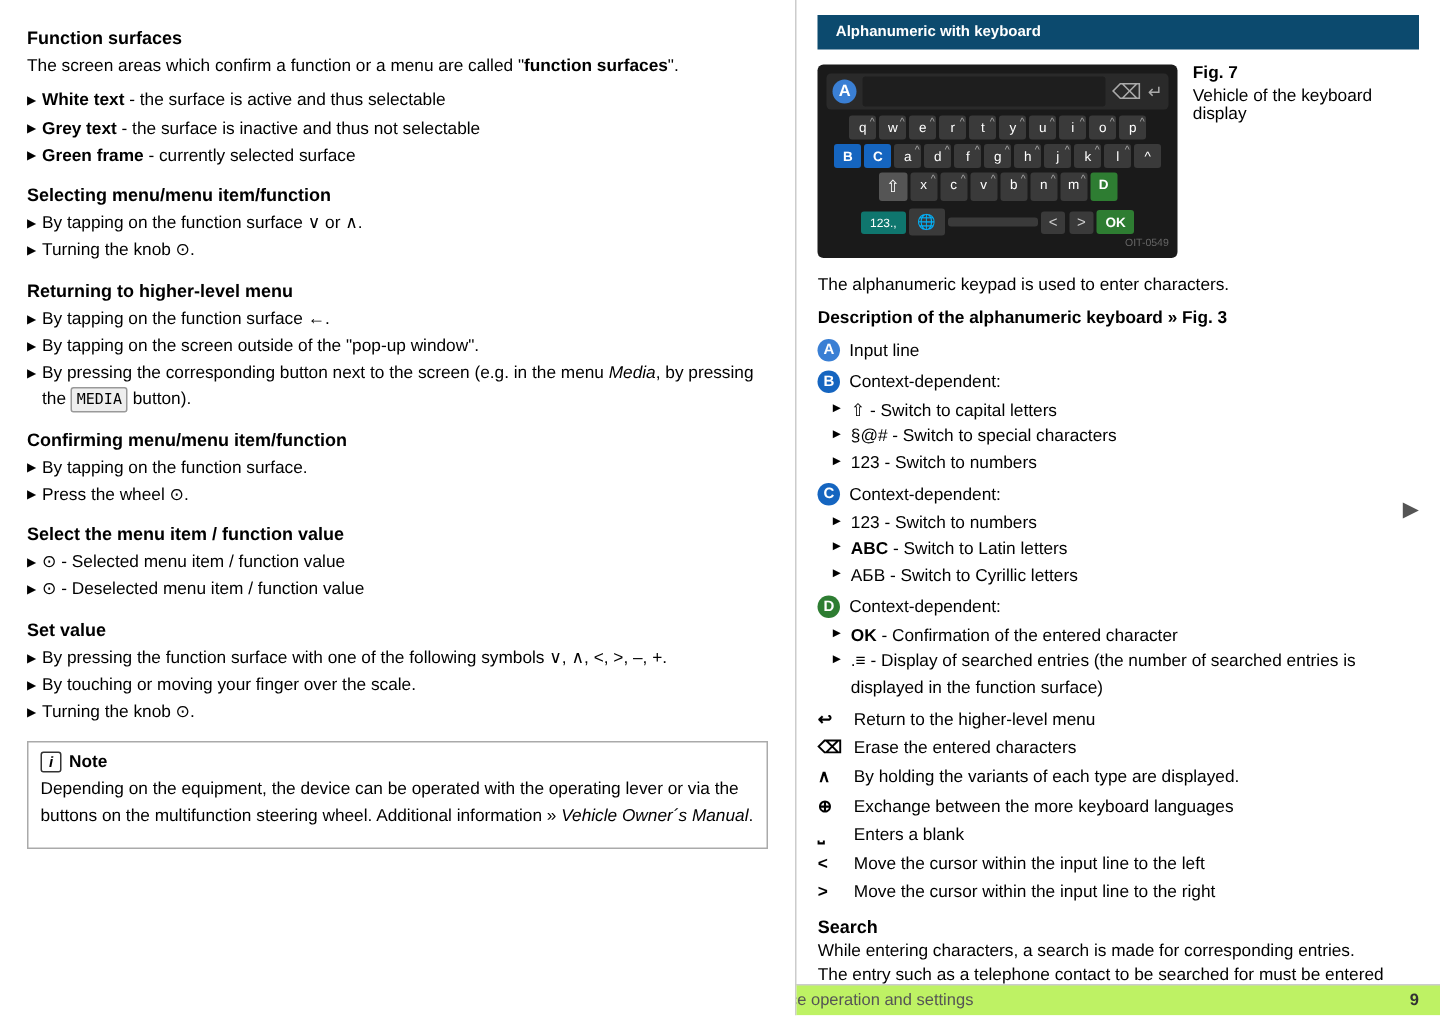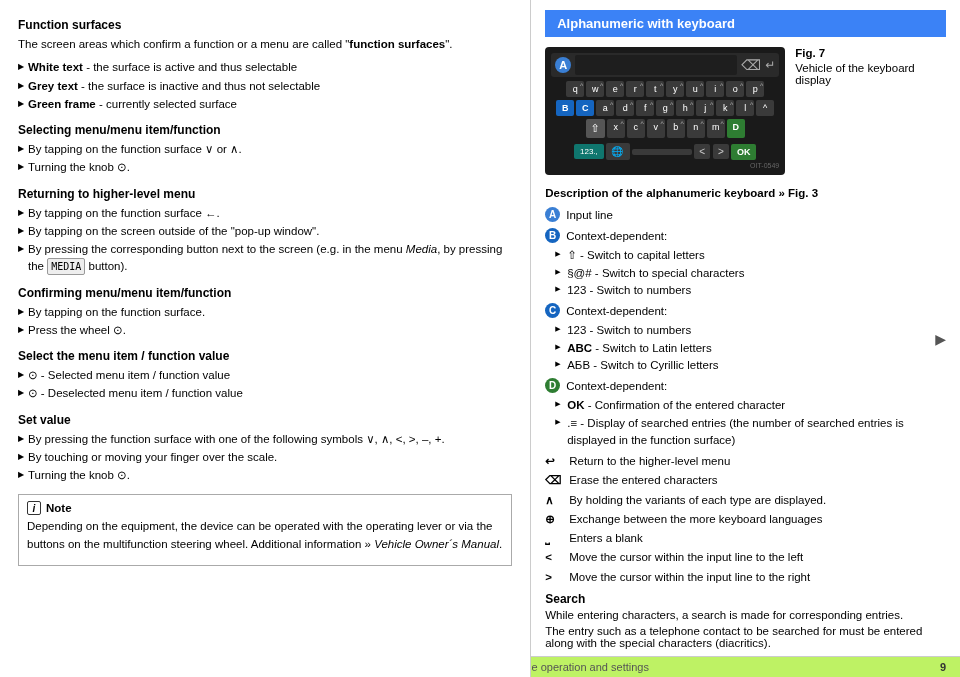--- a/index.html
+++ b/index.html
@@ -86,23 +86,23 @@
     }
 
     
     .right-col {
       width: 470px;
       padding: 10px 14px 10px 14px;
       overflow: hidden;
     }
 
     .right-header {
-      background: #3b82f6;
-      color: #fff;
-      font-size: 13px;
+      background: #0c4a6e;
+      color: #fff;
+      font-size: 10px;
       font-weight: bold;
       padding: 6px 12px;
       margin-bottom: 10px;
     }
 
     
     .keyboard-display-area {
       display: flex;
       gap: 10px;
       margin-bottom: 10px;
@@ -502,20 +502,23 @@
       </div>
       <div style="text-align:right;font-size:7px;color:#666;margin-top:2px;">OIT-0549</div>
     </div>
 
     <div class="fig-caption">
       <div class="fig-title">Fig. 7</div>
       <div>Vehicle of the keyboard display</div>
     </div>
   </div>
 
+  <div class="desc-section">
+    <p>The alphanumeric keypad is used to enter characters.</p>
+  </div>
 
   <div class="desc-section">
     <p><strong>Description of the alphanumeric keyboard » Fig. 3</strong></p>
   </div>
 
   <div class="desc-section">
     <div class="desc-row">
       <span class="circle-label circle-a">A</span>
       <span>Input line</span>
     </div>

